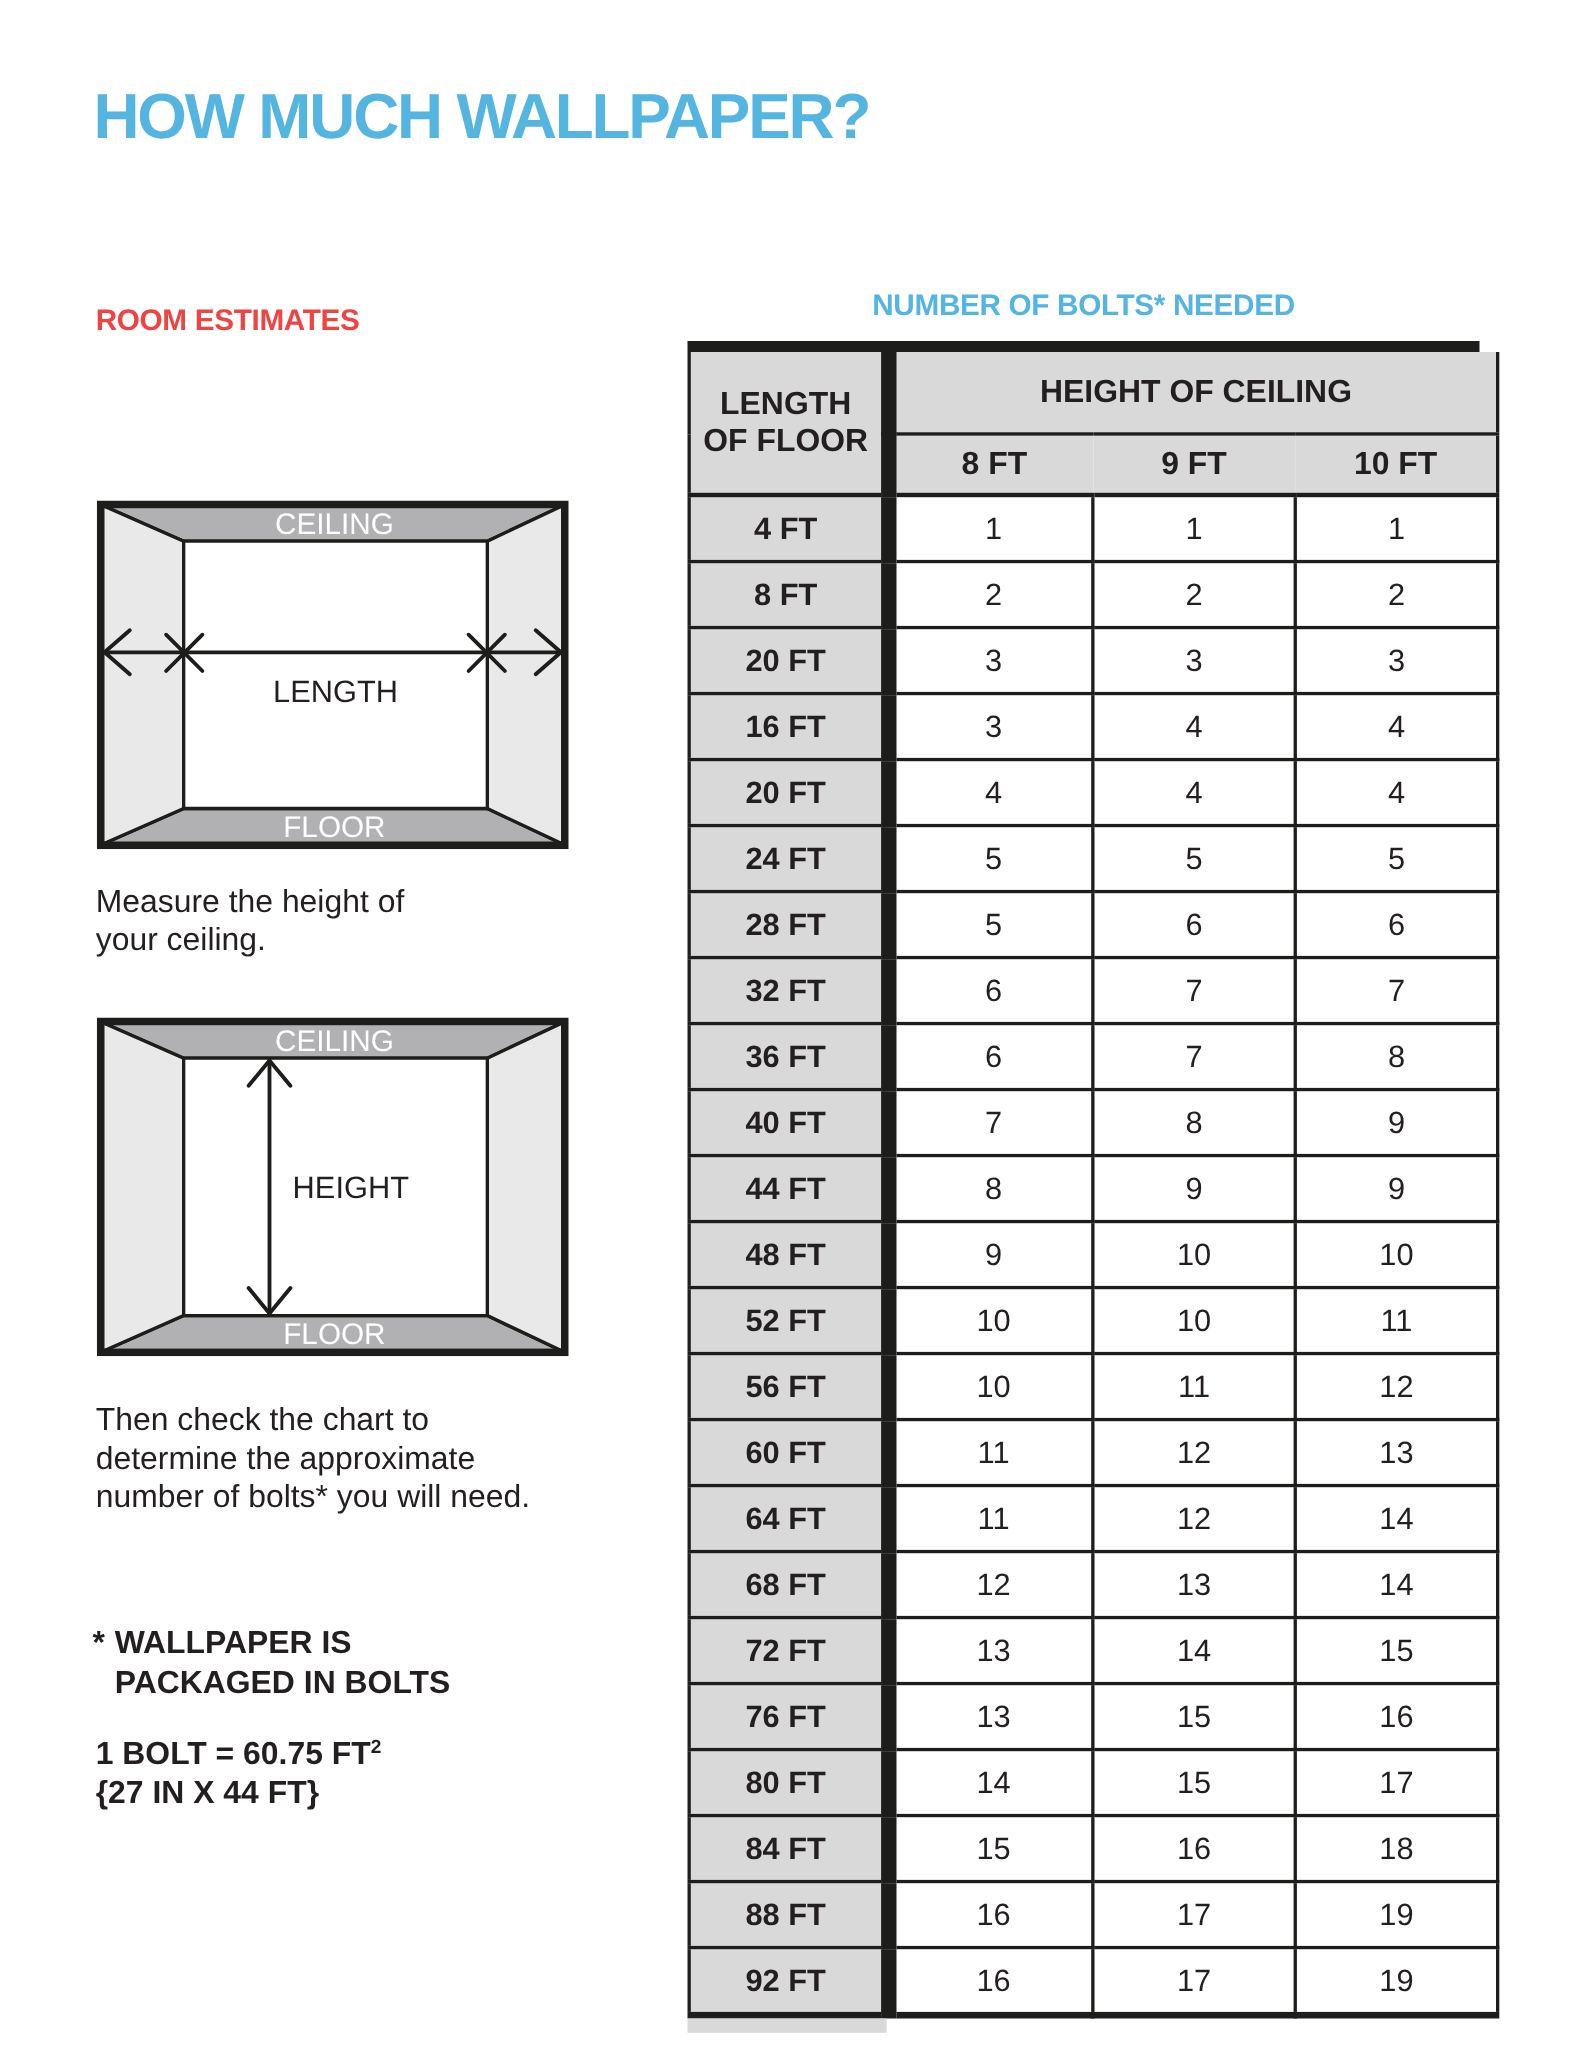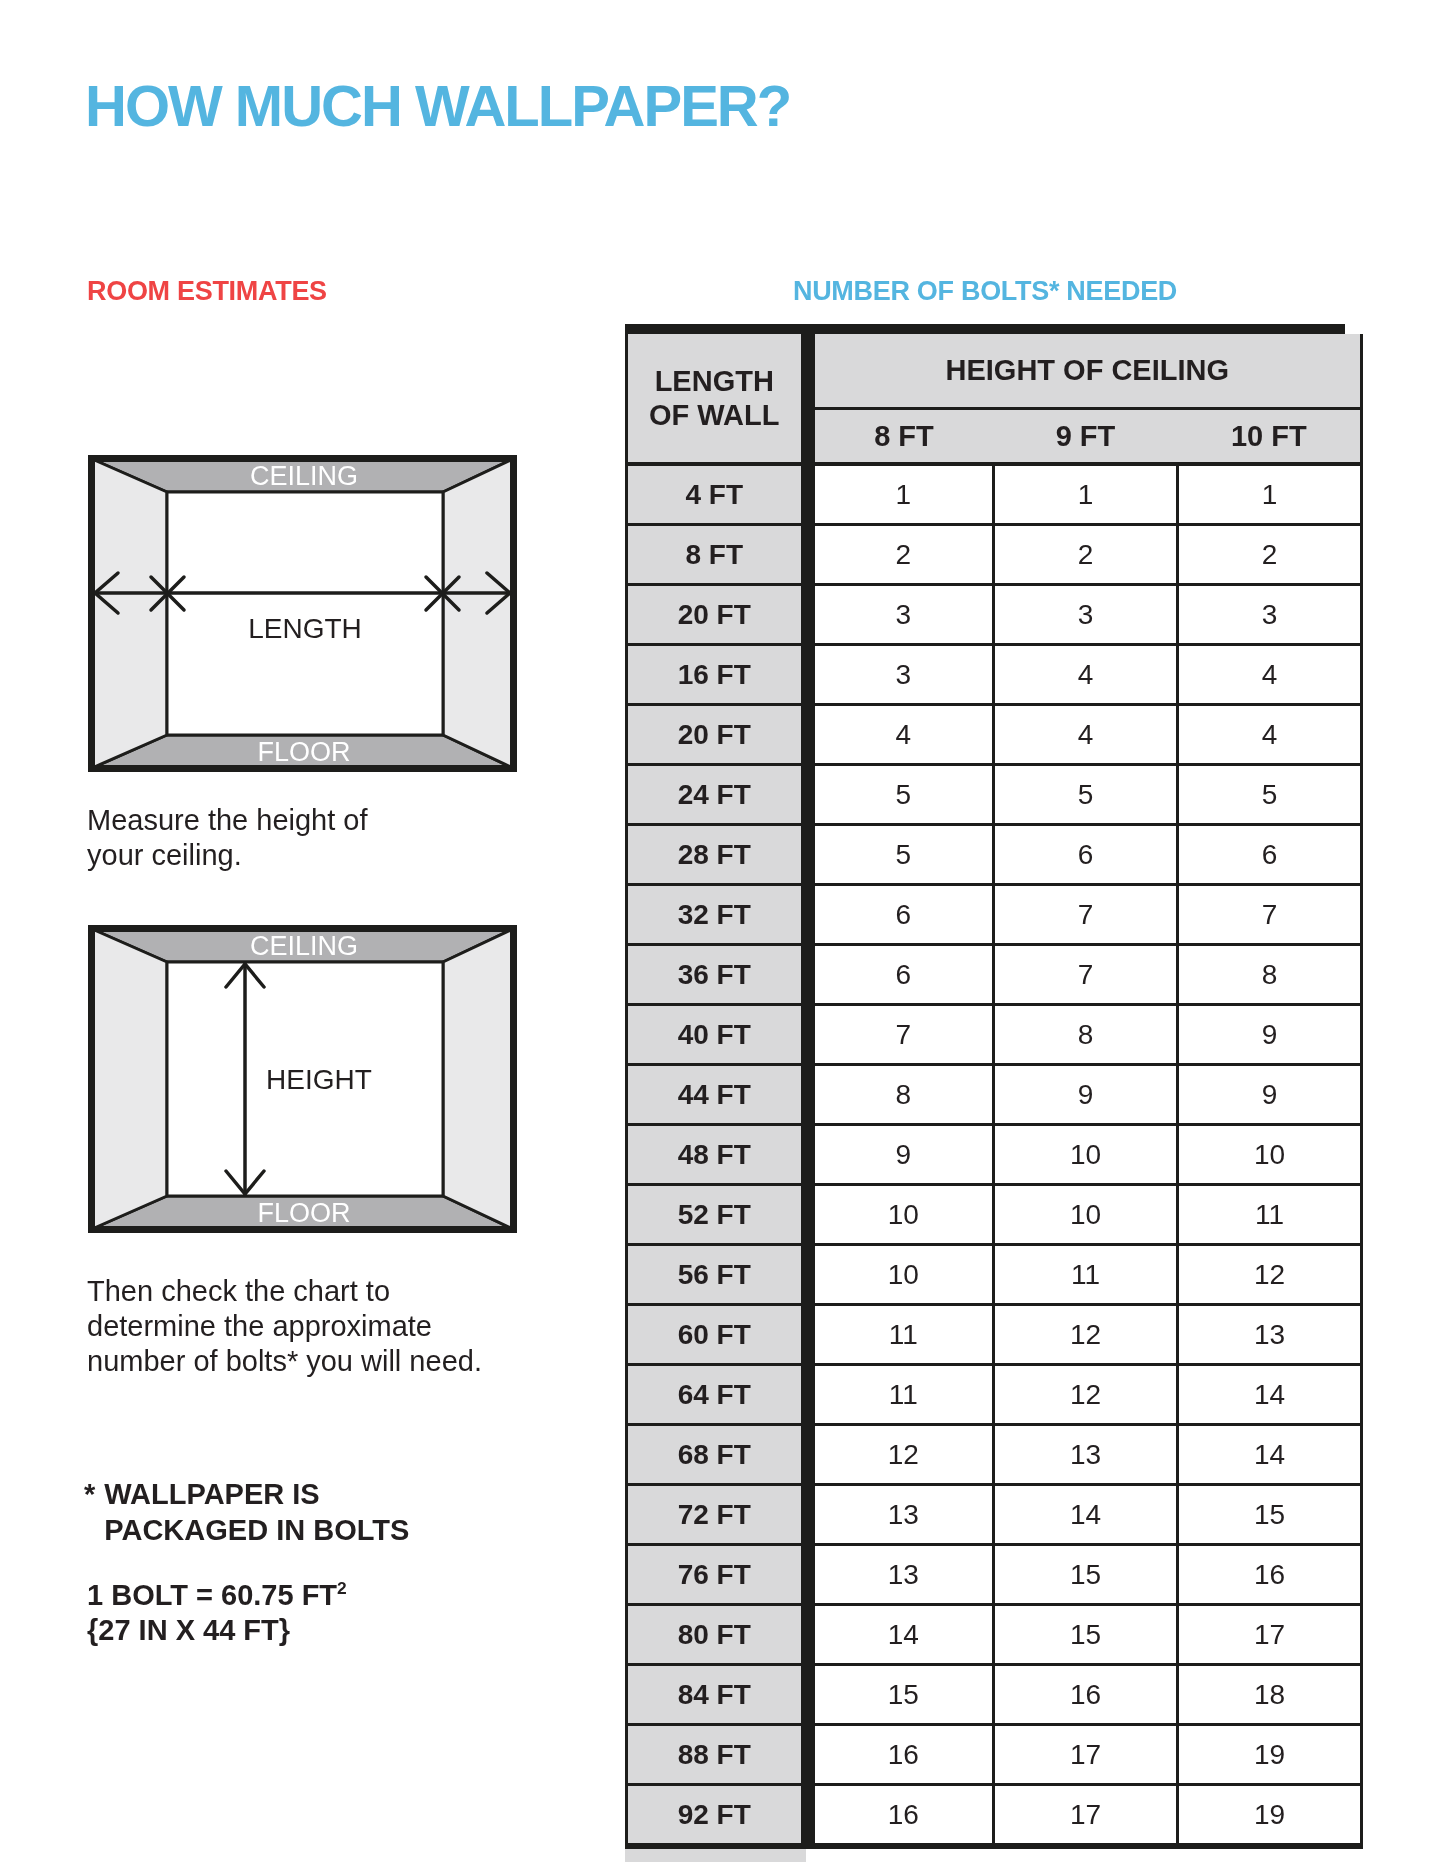--- a/index.html
+++ b/index.html
@@ -24,21 +24,21 @@
     font-size:29px;line-height:36px;font-weight:700;display:flex;
   }
   .footnote .star{margin-right:9px;}
   .bolt-info{
     margin:0;position:absolute;left:87px;top:1578px;
     font-size:29px;line-height:35px;font-weight:700;
   }
   .bolt-info sup{font-size:60%;vertical-align:super;line-height:0;}
 
   
-  .table-wrap{position:absolute;left:625px;top:276px;width:720px;}
+  .table-wrap{position:absolute;left:625px;top:262px;width:720px;}
   .table-heading{
     margin:0 0 17px 0;text-align:center;font-size:27px;font-weight:700;
     color:#54b5e0;letter-spacing:-0.3px;
   }
   .topbar{height:10px;background:#1d1d1b;}
   table.bolts{
     border-collapse:collapse;table-layout:fixed;width:735px;
     border-left:3px solid #1d1d1b;border-right:3px solid #1d1d1b;
     border-bottom:6px solid #1d1d1b;
   }
@@ -153,21 +153,21 @@
       <colgroup>
           <col style="width:181px">
           <col style="width:186px">
           <col style="width:184px">
           <col style="width:184px">
         </colgroup>
       <thead>
         <tr>
           <th class="corner" rowspan="2">
             <span>LENGTH</span><br>
-            <span>OF WALL</span>
+            <span>OF FLOOR</span>
           </th>
           <th class="spanhead" colspan="3">HEIGHT OF CEILING</th>
         </tr>
         <tr class="subhead">
           <th>8 FT</th>
           <th>9 FT</th>
           <th>10 FT</th>
         </tr>
       </thead>
       <tbody>

